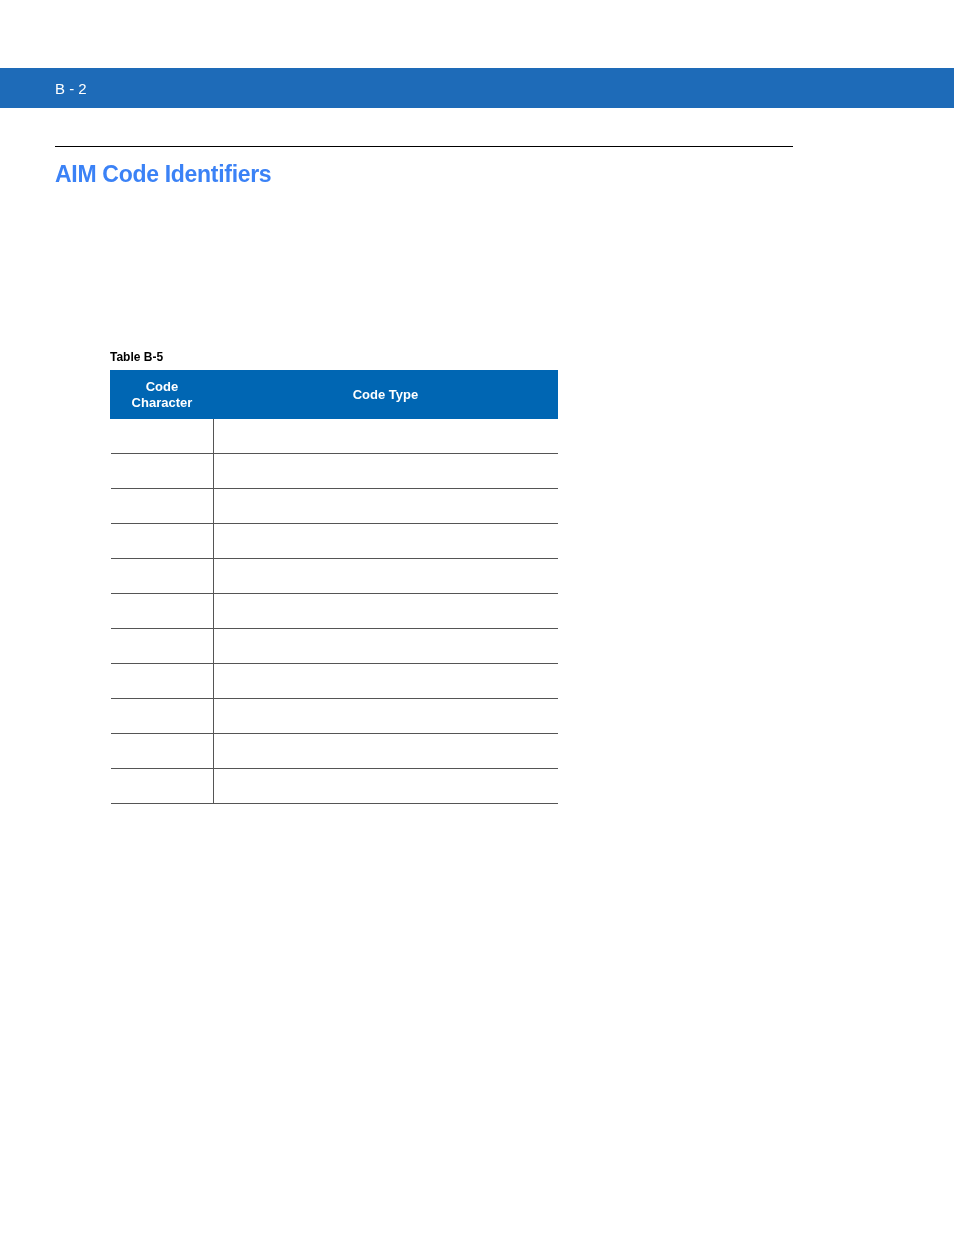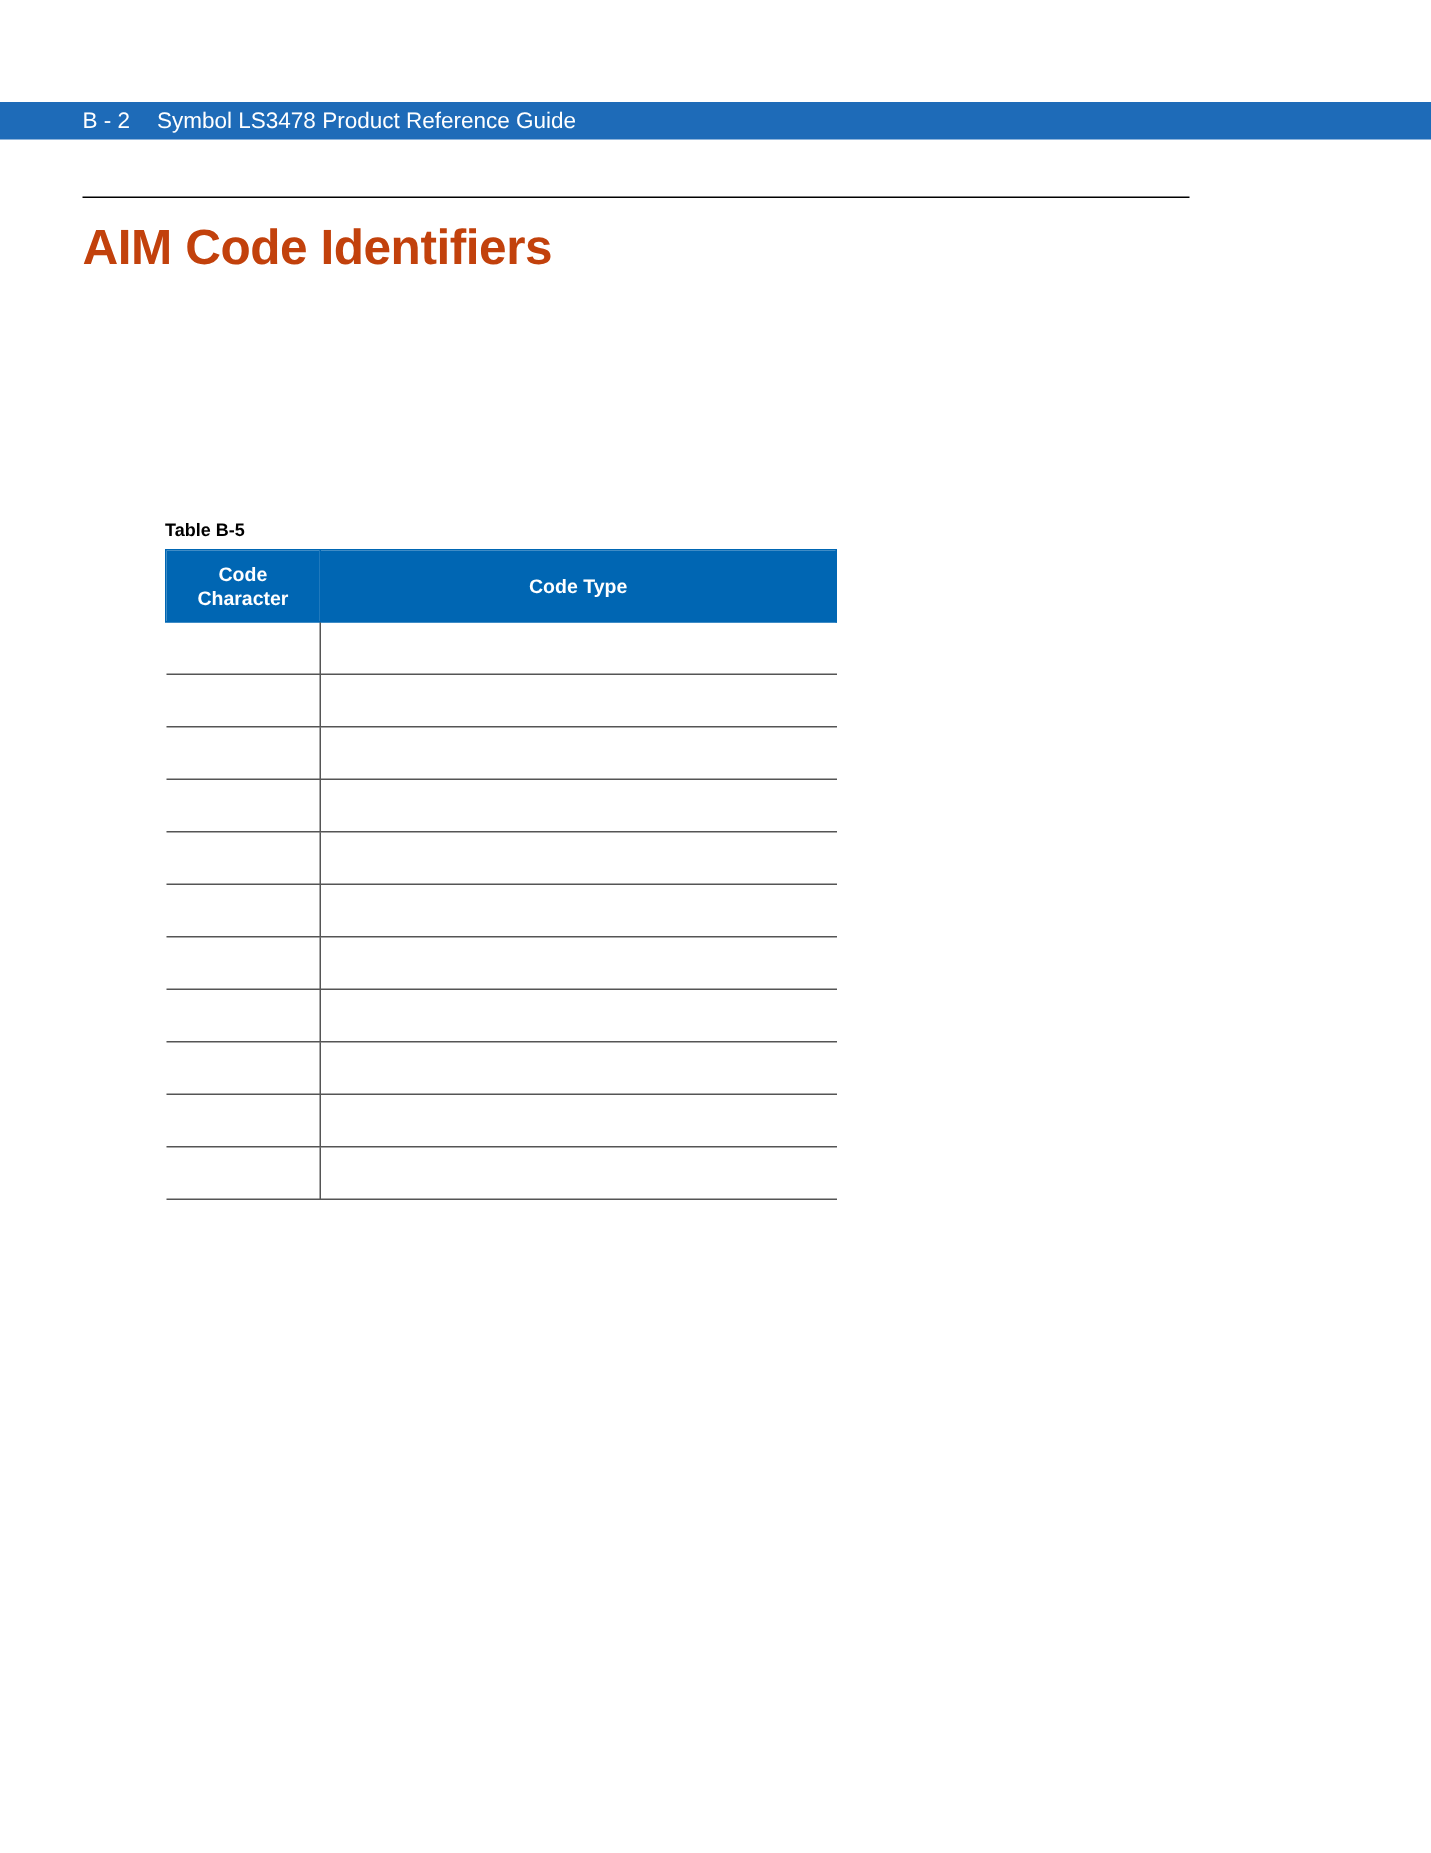--- a/index.html
+++ b/index.html
@@ -1,37 +1,36 @@
 <!DOCTYPE html>
 <html><head>
 <meta charset="utf-8">
 <style>
 * { margin: 0; padding: 0; box-sizing: border-box; }
 body { font-family: Arial, Helvetica, sans-serif; width: 954px; height: 1235px; background: #fff; position: relative; }
-.header-bar { background: #1e6bb8; height: 25px; display: flex; align-items: center; padding-left: 55px; margin-top: 68px; }
+.header-bar { background: #1e6bb8; height: 40px; display: flex; align-items: center; padding-left: 55px; margin-top: 68px; }
 .page-label { color: #fff; font-size: 15px; font-weight: 400; margin-right: 18px; }
 .doc-title { color: #fff; font-size: 15px; font-weight: 300; }
 .content { padding: 0 55px; }
 .hr-top { border-top: 1px solid #000; margin-top: 38px; width: 738px; }
-.section-title { font-size: 33px; font-weight: bold; color: #c2410c; margin-top: 14px; letter-spacing: -0.3px; }
+.section-title { font-size: 23px; font-weight: bold; color: #3b82f6; margin-top: 14px; letter-spacing: -0.3px; }
 .table-wrap { margin-top: 162px; margin-left: 55px; }
 .table-caption { font-size: 12px; font-weight: bold; margin-bottom: 6px; }
 table { border-collapse: collapse; width: 448px; }
 th { background: #0066b3; color: #fff; font-size: 13px; font-weight: bold; text-align: center; padding: 8px 4px; border: 1px solid #0066b3; }
 th.col1 { width: 103px; line-height: 1.2; margin-top: 46px; }
 th.col2 { width: 345px; }
 td { border-bottom: 1px solid #555; height: 35px; padding: 4px; font-size: 12px; }
 td.left-cell { border-right: 1px solid #555; text-align: center; }
 </style>
 </head>
 <body>
 
 <div class="header-bar">
   <span class="page-label">B - 2</span>
-  <span class="doc-title">Symbol LS3478 Product Reference Guide</span>
 </div>
 
 <div class="content">
   <div class="hr-top"></div>
   <h1 class="section-title">AIM Code Identifiers</h1>
 
   <div class="table-wrap">
     <div class="table-caption">Table B-5</div>
     <table>
       <thead>

